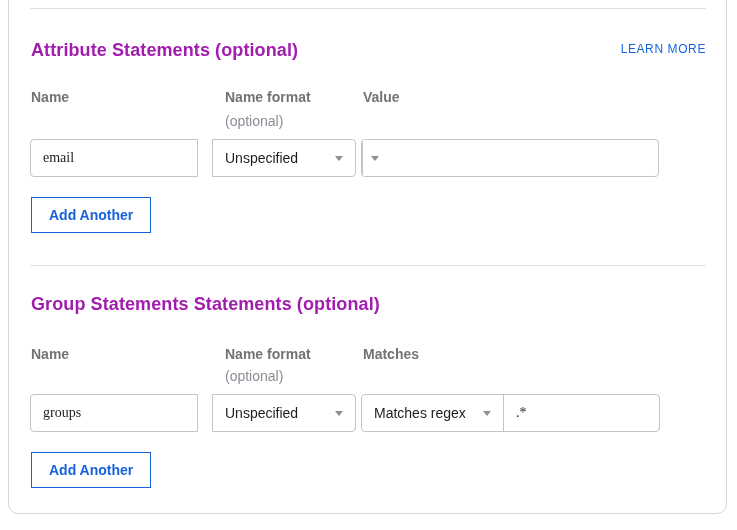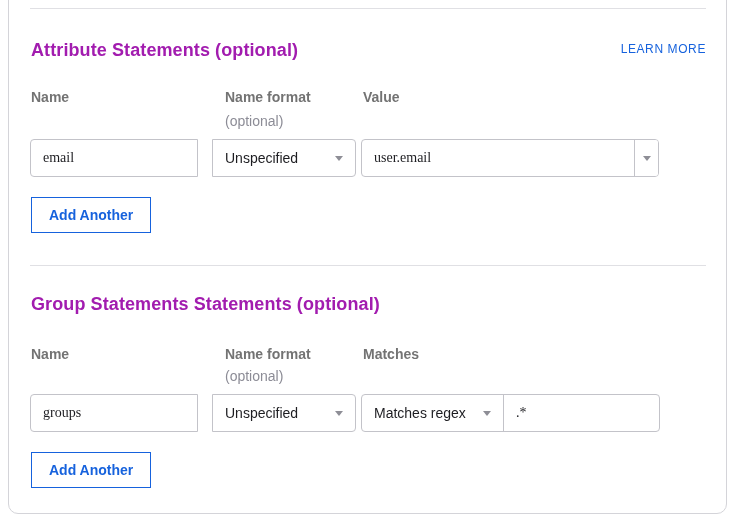--- a/index.html
+++ b/index.html
@@ -190,21 +190,20 @@
 <div class="col-label r1 c3">Value</div>
 
 <input class="field row-1 name-input" value="email" style="">
 
 <div class="field row-1 format-select">
   <span>Unspecified</span>
   <span class="caret"></span>
 </div>
 
 <div class="field row-1 combo combo-value">
-  <input class="borderless-input" value="user.email" style="">
   <span class="combo-divider"></span>
   <span class="arrow-box">
     <span class="caret"></span>
   </span>
 </div>
 
 <button class="add-btn btn-1">Add Another</button>
 
 <div class="divider divider-mid"></div>
 

